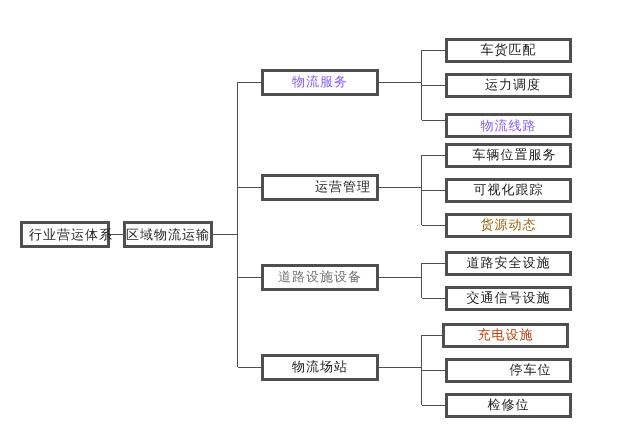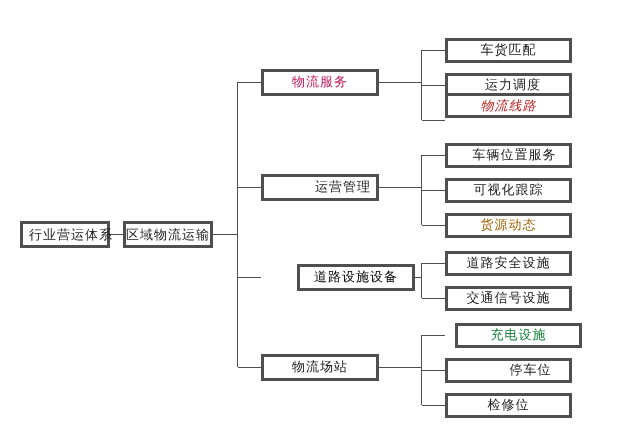--- a/index.html
+++ b/index.html
@@ -62,29 +62,29 @@
       <line x1="421.5" y1="298" x2="445" y2="298" stroke="#4f4f4f" stroke-width="1"></line>
       <line x1="379" y1="367" x2="421.5" y2="367" stroke="#4f4f4f" stroke-width="1"></line>
       <line x1="421.5" y1="335" x2="421.5" y2="405" stroke="#4f4f4f" stroke-width="1"></line>
       <line x1="421.5" y1="335" x2="445" y2="335" stroke="#4f4f4f" stroke-width="1"></line>
       <line x1="421.5" y1="370" x2="445" y2="370" stroke="#4f4f4f" stroke-width="1"></line>
       <line x1="421.5" y1="405" x2="445" y2="405" stroke="#4f4f4f" stroke-width="1"></line>
     </svg>
   <div id="nodes">
       <div class="node" style="left: 20px; top: 221px; width: 90px; height: 27px; border-color: rgb(79, 79, 79); color: rgb(26, 26, 26); padding-left: 12px;">行业营运体系</div>
       <div class="node" style="left: 123px; top: 221px; width: 90px; height: 27px; border-color: rgb(79, 79, 79); color: rgb(26, 26, 26);">区域物流运输</div>
-      <div class="node" style="left: 261px; top: 68.5px; width: 118px; height: 27px; border-color: rgb(79, 79, 79); color: #be185d;">物流服务</div>
+      <div class="node" style="left: 261px; top: 68.5px; width: 118px; height: 27px; border-color: rgb(79, 79, 79); color: #8b5cf6;">物流服务</div>
       <div class="node" style="left: 445px; top: 37.5px; width: 127px; height: 25px; border-color: rgb(79, 79, 79); color: rgb(26, 26, 26);">车货匹配</div>
       <div class="node" style="left: 445px; top: 72.5px; width: 127px; height: 25px; border-color: rgb(79, 79, 79); color: rgb(26, 26, 26); padding-left: 9px;">运力调度</div>
-      <div class="node" style="left: 445px; top: 93px; width: 127px; height: 25px; border-color: rgb(79, 79, 79); color: #b91c1c; font-style: italic;">物流线路</div>
+      <div class="node" style="left: 445px; top: 113px; width: 127px; height: 25px; border-color: rgb(79, 79, 79); color: #8b5cf6;">物流线路</div>
       <div class="node" style="left: 261px; top: 173.5px; width: 118px; height: 27px; border-color: rgb(79, 79, 79); color: rgb(26, 26, 26); padding-left: 46px;">运营管理</div>
       <div class="node" style="left: 445px; top: 142.5px; width: 127px; height: 25px; border-color: rgb(79, 79, 79); color: rgb(26, 26, 26); padding-left: 12px;">车辆位置服务</div>
       <div class="node" style="left: 445px; top: 177.5px; width: 127px; height: 25px; border-color: rgb(79, 79, 79); color: rgb(26, 26, 26);">可视化跟踪</div>
       <div class="node" style="left: 445px; top: 212.5px; width: 127px; height: 25px; border-color: rgb(79, 79, 79); color: #a16207;">货源动态</div>
-      <div class="node" style="left: 261px; top: 263.5px; width: 118px; height: 27px; border-color: rgb(79, 79, 79); color: #000000; margin-left: 36px;">道路设施设备</div>
+      <div class="node" style="left: 261px; top: 263.5px; width: 118px; height: 27px; border-color: rgb(79, 79, 79); color: #737373;">道路设施设备</div>
       <div class="node" style="left: 445px; top: 250.5px; width: 127px; height: 25px; border-color: rgb(79, 79, 79); color: rgb(26, 26, 26);">道路安全设施</div>
       <div class="node" style="left: 445px; top: 285.5px; width: 127px; height: 25px; border-color: rgb(79, 79, 79); color: rgb(26, 26, 26);">交通信号设施</div>
       <div class="node" style="left: 261px; top: 353.5px; width: 118px; height: 27px; border-color: rgb(79, 79, 79); color: rgb(26, 26, 26);">物流场站</div>
-      <div class="node" style="left: 455px; top: 322.5px; width: 127px; height: 25px; border-color: rgb(79, 79, 79); color: #15803d;">充电设施</div>
+      <div class="node" style="left: 442px; top: 322.5px; width: 127px; height: 25px; border-color: rgb(79, 79, 79); color: #c2410c;">充电设施</div>
       <div class="node" style="left: 445px; top: 357.5px; width: 127px; height: 25px; border-color: rgb(79, 79, 79); color: rgb(26, 26, 26); padding-left: 44px;">停车位</div>
       <div class="node" style="left: 445px; top: 392.5px; width: 127px; height: 25px; border-color: rgb(79, 79, 79); color: rgb(26, 26, 26);">检修位</div>
     </div>
 </div>
 
 </body></html>

